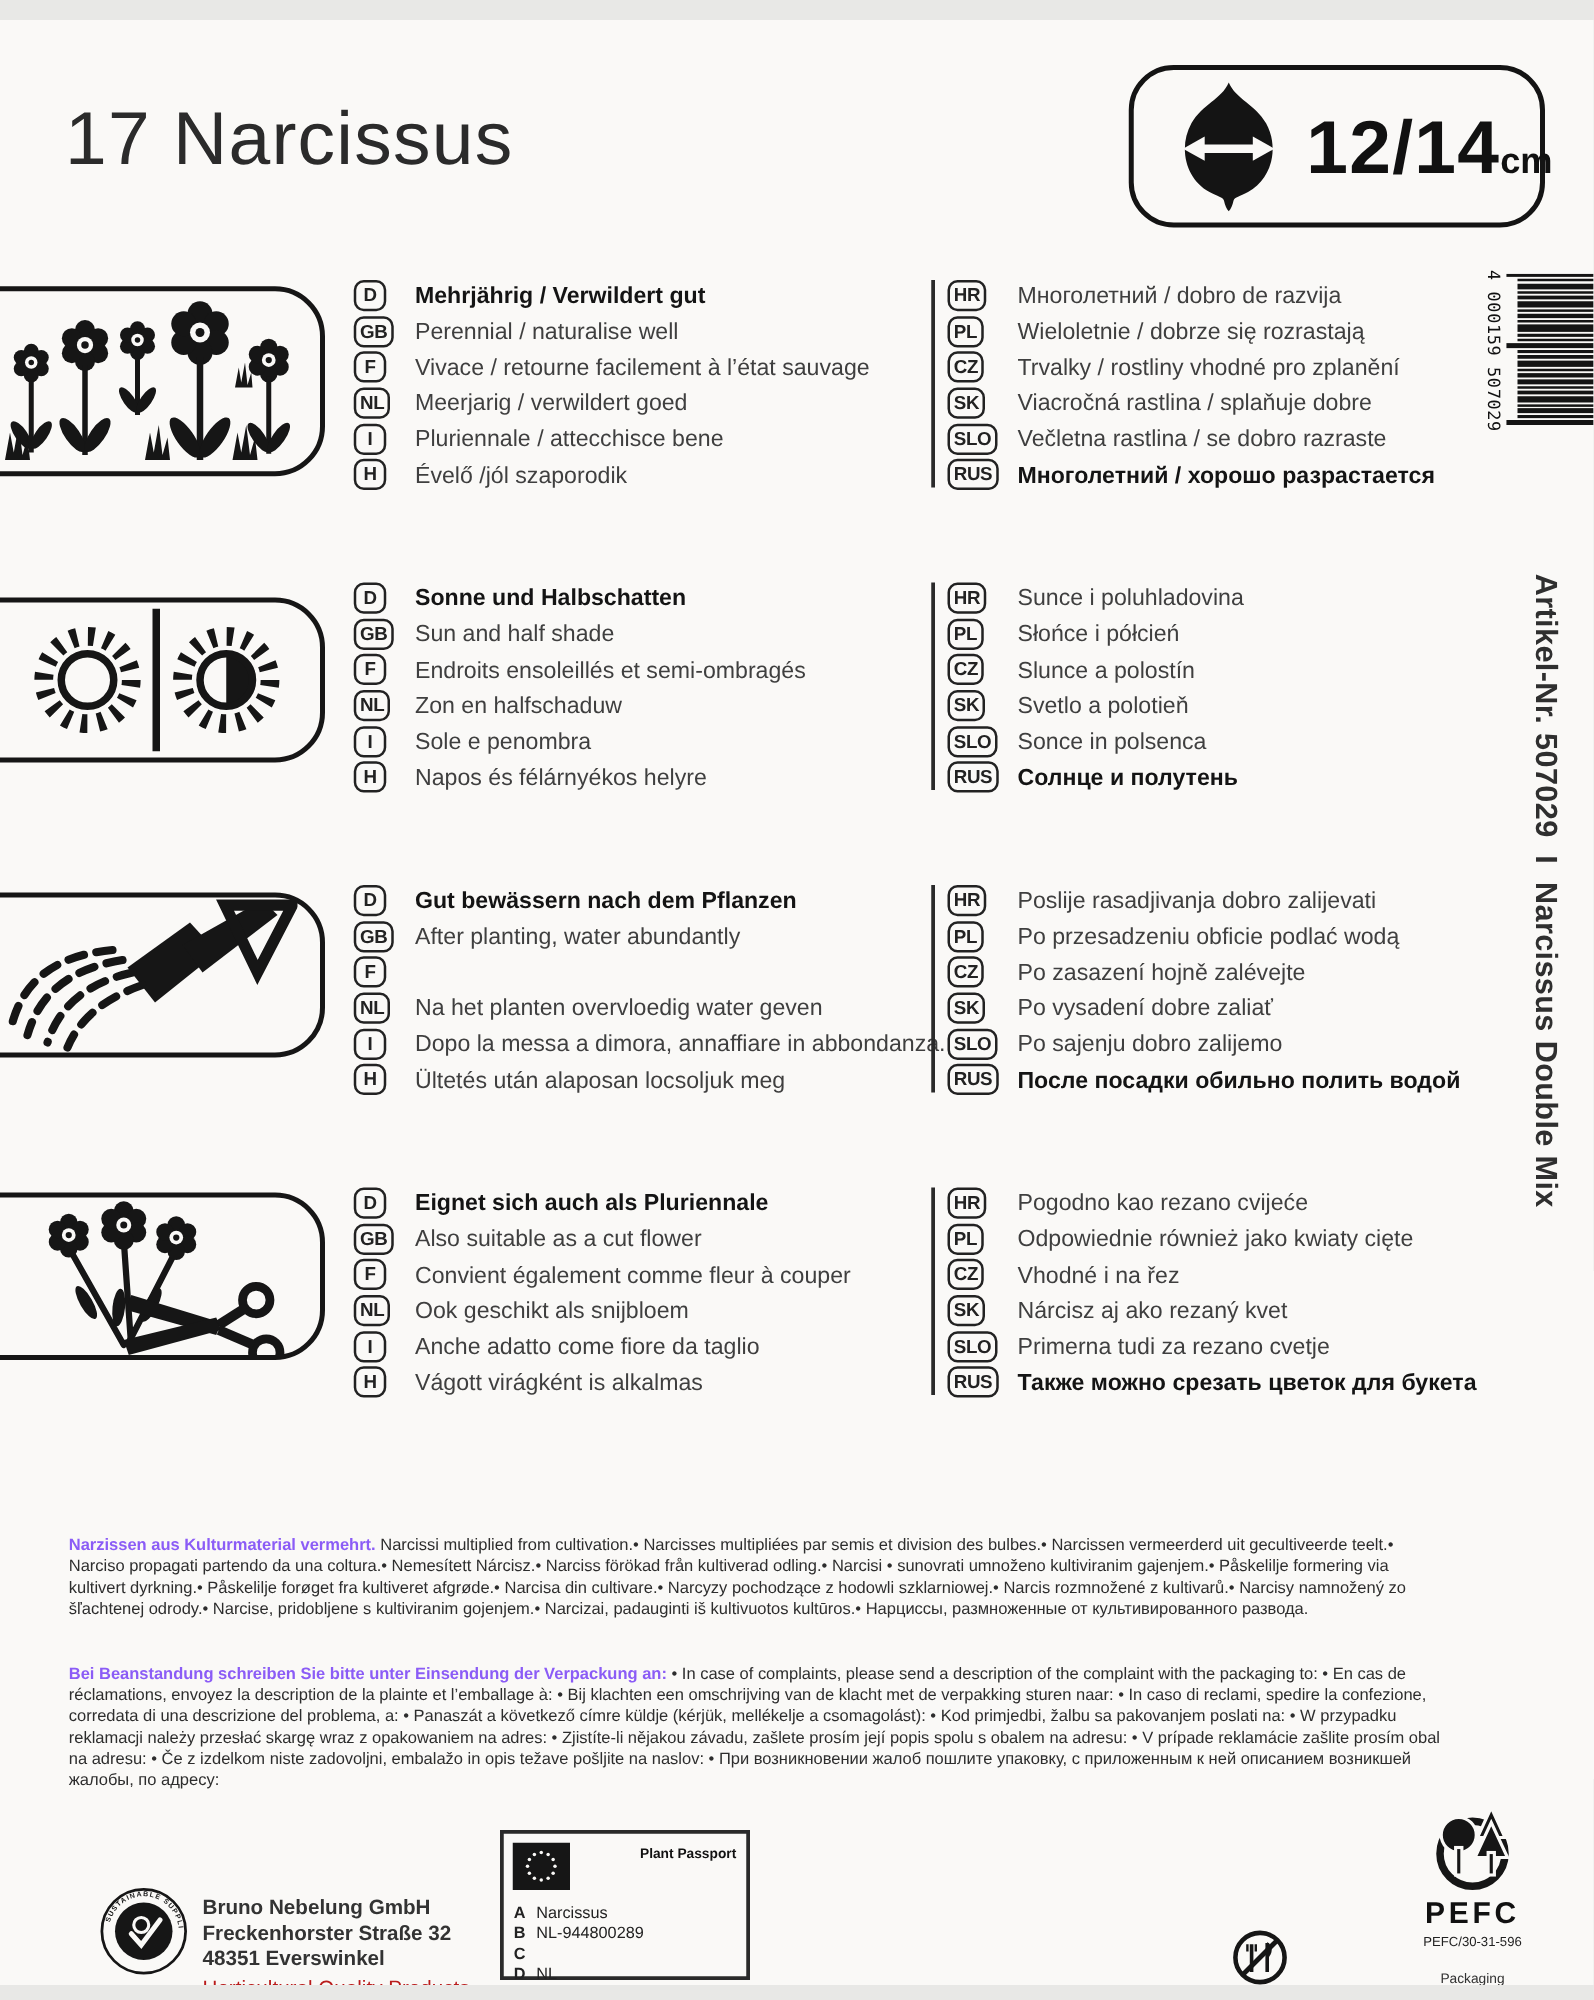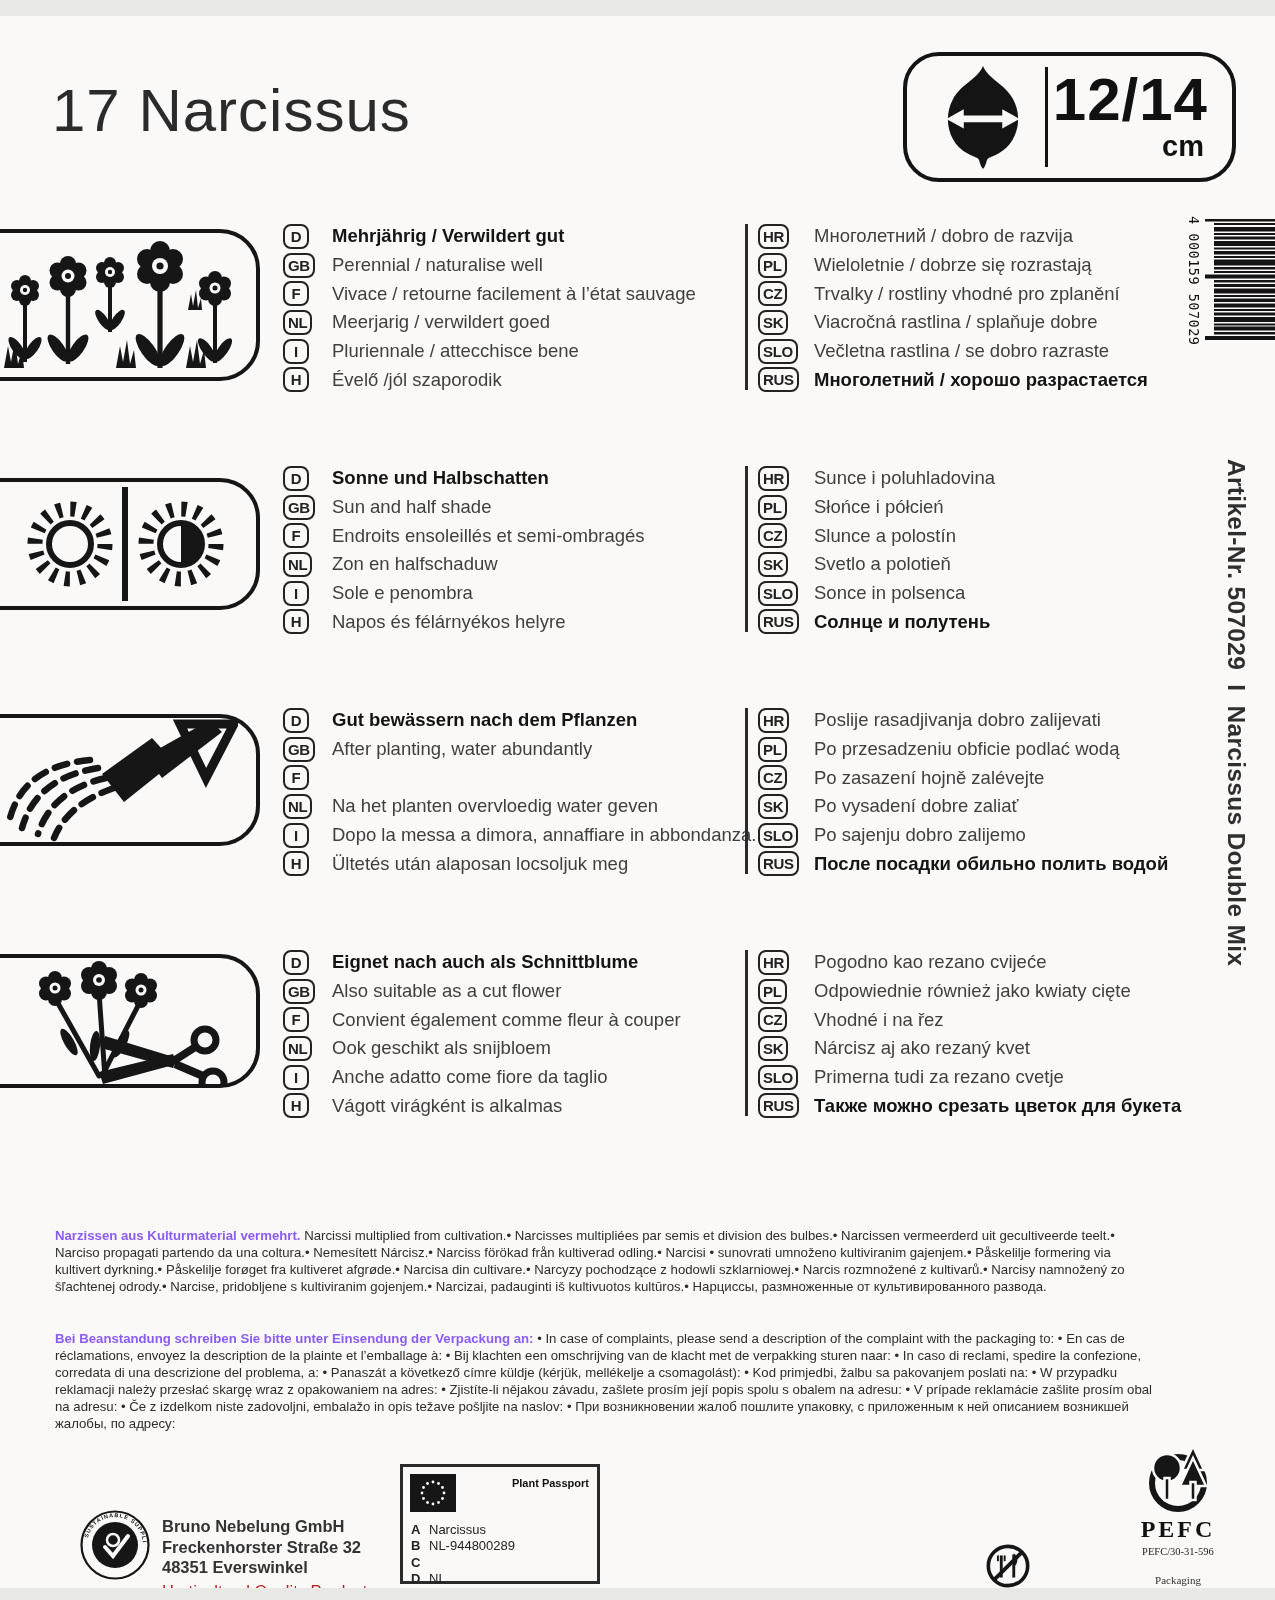--- a/index.html
+++ b/index.html
@@ -5,21 +5,21 @@
   html,body{margin:0;padding:0;background:#e8e8e6;}
   .page{position:relative;width:1275px;height:1572px;margin:16px auto;background:#faf9f7;
         overflow:hidden;font-family:"Liberation Sans",sans-serif;color:#1a1a1a;}
   .title{position:absolute;left:52px;top:60px;font-size:60px;font-weight:400;
          letter-spacing:1px;color:#2b2b2b;font-family:"Liberation Sans",sans-serif;}
   
   .pill{position:absolute;left:903px;top:36px;width:333px;height:130px;border:4px solid #141414;
         border-radius:36px;display:flex;align-items:center;box-sizing:border-box;background:#faf9f7;}
   .pill .bulbwrap{margin-left:26px;width:100px;height:106px;}
   .pill .pdiv{width:3px;height:100px;background:#141414;margin-left:12px;}
-  .pill .nums{flex:1;display:flex;flex-direction:column;align-items:flex-end;padding-right:24px;}
+  .pill .nums{flex:1;display:flex;flex-direction:row;align-items:flex-end;padding-right:24px;}
   .pill .val{font-size:60px;font-weight:700;line-height:0.95;letter-spacing:1px;color:#111;}
   .pill .unit{font-size:29px;font-weight:700;margin-top:2px;margin-right:4px;color:#111;}
   
   .barcode-digits{position:absolute;left:1186px;top:200px;writing-mode:vertical-rl;
         font-family:"DejaVu Sans Mono",monospace;font-size:13.5px;letter-spacing:0.5px;
         color:#111;white-space:pre;}
   .barcode-bars{position:absolute;left:1205px;top:203px;}
   .side-label{position:absolute;left:1222px;top:443px;writing-mode:vertical-rl;
         font-size:24.5px;font-weight:700;color:#2f2f2f;letter-spacing:0.3px;white-space:pre;}
   
@@ -46,21 +46,21 @@
   .tagline{position:absolute;left:162px;top:1566px;font-size:16.5px;font-weight:400;color:#b91c1c;}
   .badge{position:absolute;left:80px;top:1494px;}
   .passport{position:absolute;left:400px;top:1448px;width:200px;height:120px;
         border:3px solid #2a2a2a;box-sizing:border-box;background:#faf9f7;}
   .passport .pp-title{position:absolute;right:8px;top:10px;font-size:11px;font-weight:700;color:#111;}
   .passport .euflag{position:absolute;left:7px;top:7px;}
   .passport .pp-rows{position:absolute;left:8px;top:54px;right:6px;}
   .pp-row{display:flex;height:16.5px;align-items:center;font-size:13px;color:#222;}
   .pp-row .k{font-weight:700;width:18px;flex:none;}
   .noeat{position:absolute;left:984px;top:1526px;}
-  .pefc{position:absolute;left:1122px;top:1424px;width:112px;text-align:center;font-family:Liberation Serif, serif;}
+  .pefc{position:absolute;left:1122px;top:1424px;width:112px;text-align:center;}
   .pefc .pefc-name{font-size:24px;font-weight:700;letter-spacing:3px;color:#111;margin-top:0px;}
   .pefc .pefc-cert{font-size:10.5px;color:#222;margin-top:3px;}
   .pefc .pefc-label{font-size:11px;color:#333;margin-top:17px;}
 </style>
 </head>
 <body>
 
 <div class="page">
 
   <div class="title">17 Narcissus</div>
@@ -511,21 +511,21 @@
           <line x1="172" y1="102" x2="194" y2="88" stroke-width="8"></line>
           <line x1="172" y1="106" x2="200" y2="118" stroke-width="8"></line>
         </g>
       </svg>
     </div>
     <div class="col" style="left:283px">
       <div class="line">
           <span class="codeslot">
             <span class="code">D</span>
           </span>
-          <span class="txt b">Eignet nach auch als Schnittblume</span>
+          <span class="txt b">Eignet sich auch als Pluriennale</span>
         </div>
       <div class="line">
           <span class="codeslot">
             <span class="code">GB</span>
           </span>
           <span class="txt">Also suitable as a cut flower</span>
         </div>
       <div class="line">
           <span class="codeslot">
             <span class="code">F</span>

